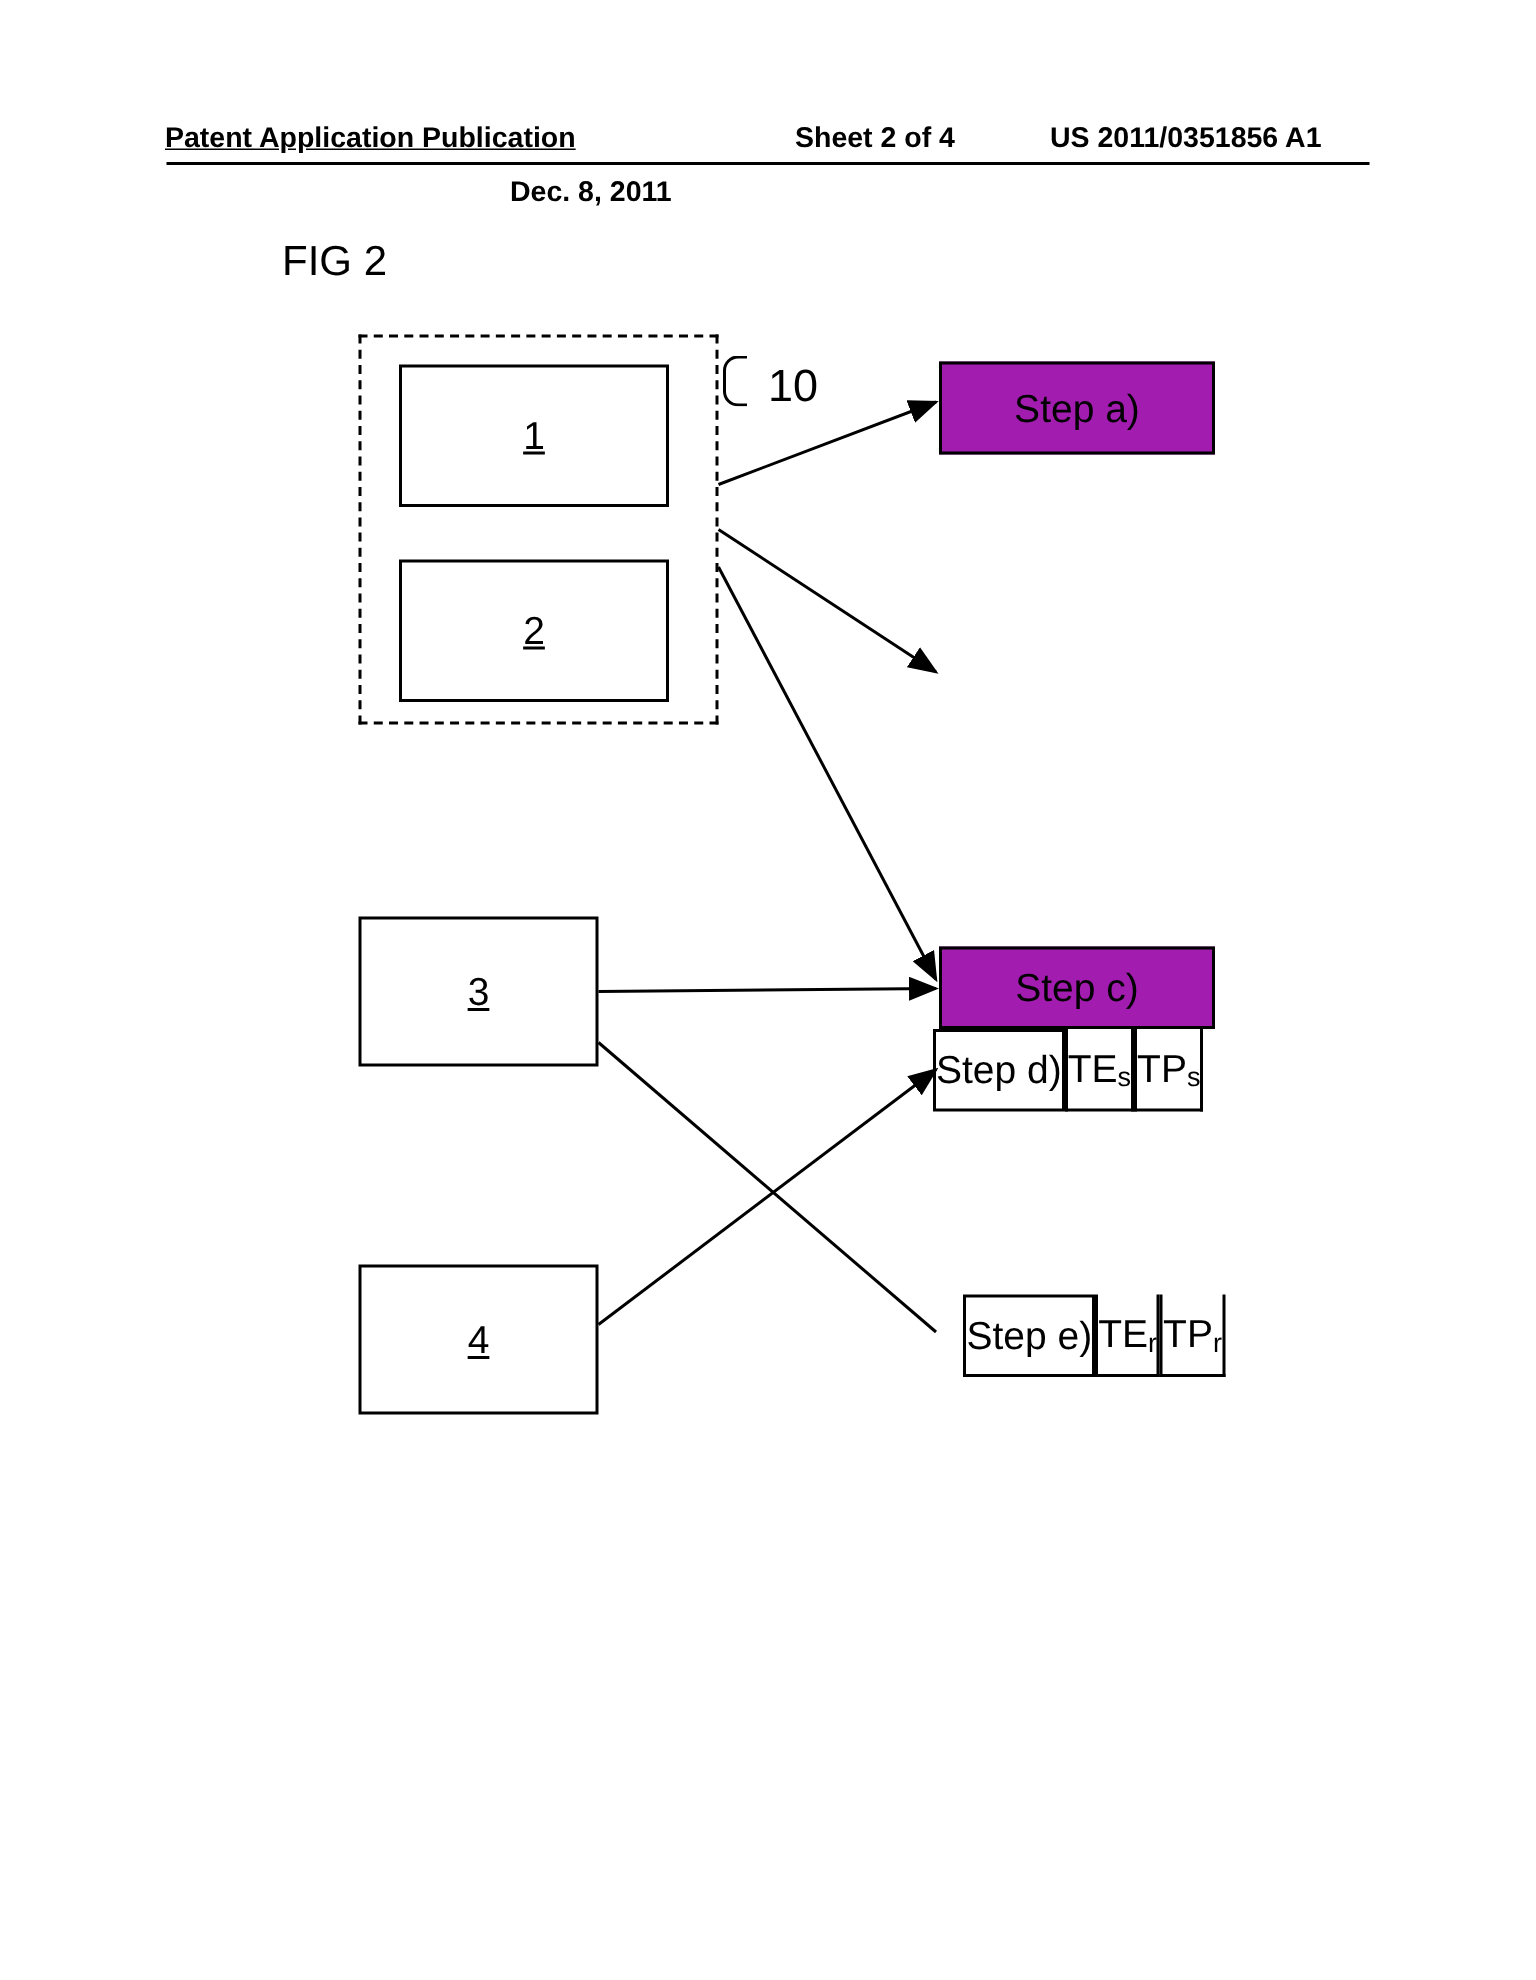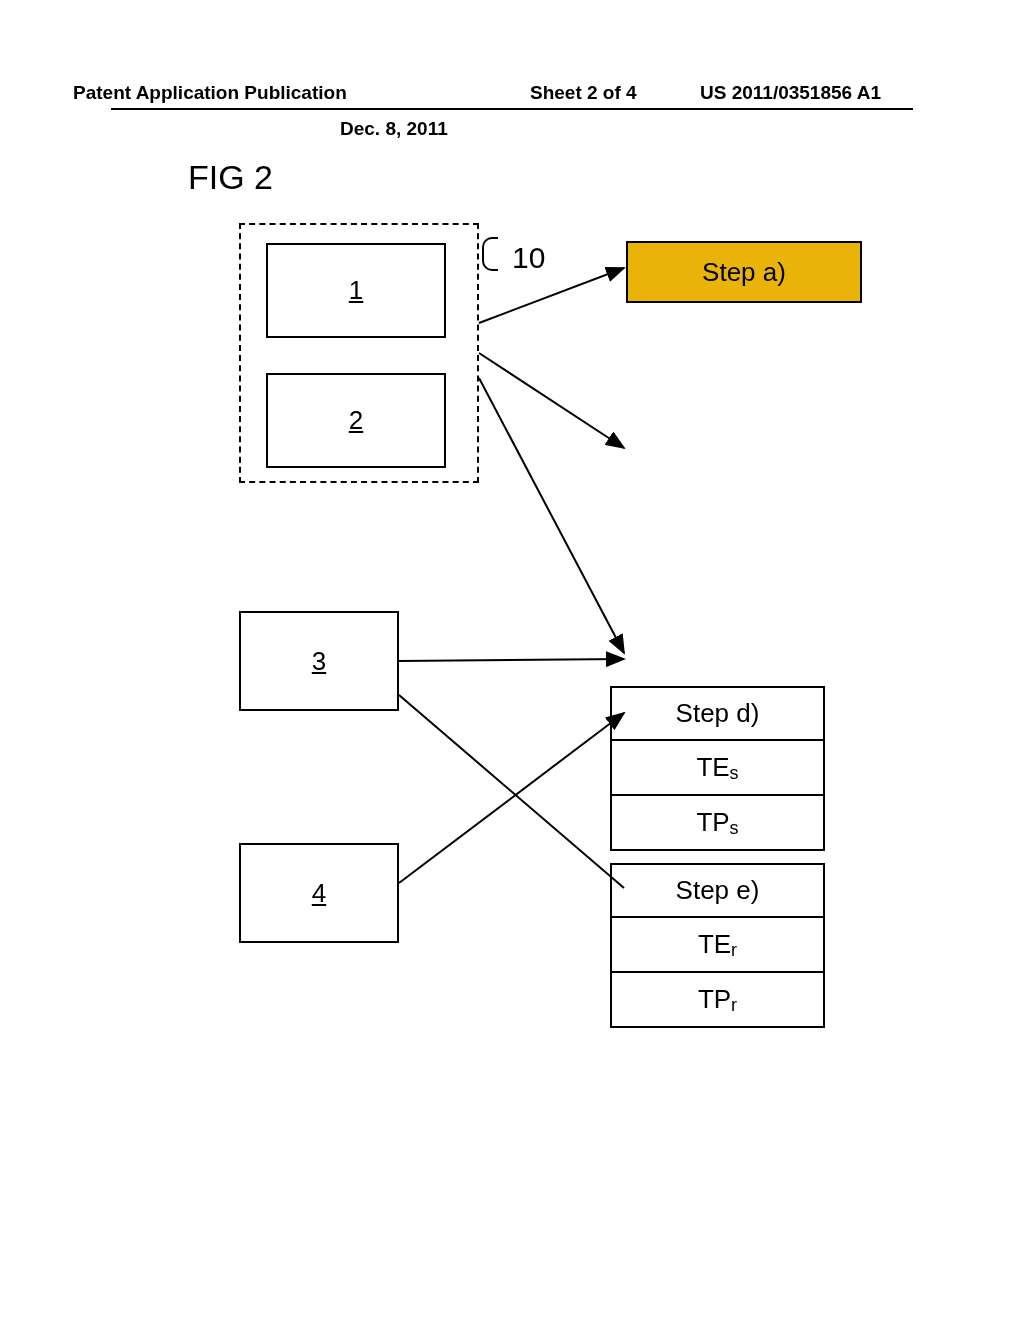--- a/index.html
+++ b/index.html
@@ -14,23 +14,24 @@
     position: relative;
     font-family: Arial, Helvetica, sans-serif;
   }
   .header {
     position: absolute;
     top: 82px;
     left: 0;
     right: 0;
     display: flex;
     justify-content: space-between;
-    padding: 0 118px 0 73px;
+    padding: 0 118px 0 110px;
     font-size: 19px;
     font-weight: bold;
+    text-decoration: underline;
   }
   .header-left, .header-center, .header-right {
     font-weight: bold;
   }
   .header-center {
     position: absolute;
     left: 340px;
     margin-top: 36px;
   }
   .header-sheet {
@@ -45,21 +46,21 @@
     position: absolute;
     top: 108px;
     left: 111px;
     right: 111px;
     border-top: 2px solid #000;
   }
   .fig-label {
     position: absolute;
     top: 158px;
     left: 188px;
-    font-size: 34px;
+    font-size: 28px;
     font-weight: 500;
   }
   .diagram {
     position: absolute;
     top: 223px;
     left: 186px;
     width: 700px;
     height: 820px;
   }
   .dashed-group {
@@ -102,48 +103,48 @@
     top: 620px;
     width: 160px;
     height: 100px;
   }
   .underline-num {
     text-decoration: underline;
   }
   .step-box {
     position: absolute;
     border: 2px solid #000;
-    width: 236px;
+    width: 184px;
     display: flex;
     align-items: center;
     justify-content: center;
     font-size: 26px;
-    background: #eab308;
+    background: #a21caf;
   }
   .step-a {
     left: 440px;
     top: 18px;
     height: 62px;
   }
   .step-b {
     left: 440px;
     top: 200px;
     height: 62px;
   }
   .step-c {
     left: 440px;
     top: 408px;
     height: 55px;
   }
   .multi-box {
     position: absolute;
-    left: 424px;
+    left: 436px;
     width: 215px;
     display: flex;
-    flex-direction: column;
+    flex-direction: row;
   }
   .multi-box-d {
     top: 463px;
   }
   .multi-box-e {
     top: 640px;
     justify-content: center;
   }
   .cell {
     border: 2px solid #000;
@@ -218,20 +219,23 @@
   <div class="box box-4">
     <span class="underline-num">4</span>
   </div>
 
   <div class="curly"></div>
   <div class="ref-10">10</div>
 
   <div class="step-box step-a">
     <span>Step a)</span>
   </div>
+  <div class="step-box step-c">
+    <span>Step c)</span>
+  </div>
 
   <div class="multi-box multi-box-d">
     <div class="cell">Step d)</div>
     <div class="cell">
       <span>TE</span>
         <span class="subscript">s</span>
     </div>
     <div class="cell">
       <span>TP</span>
         <span class="subscript">s</span>

